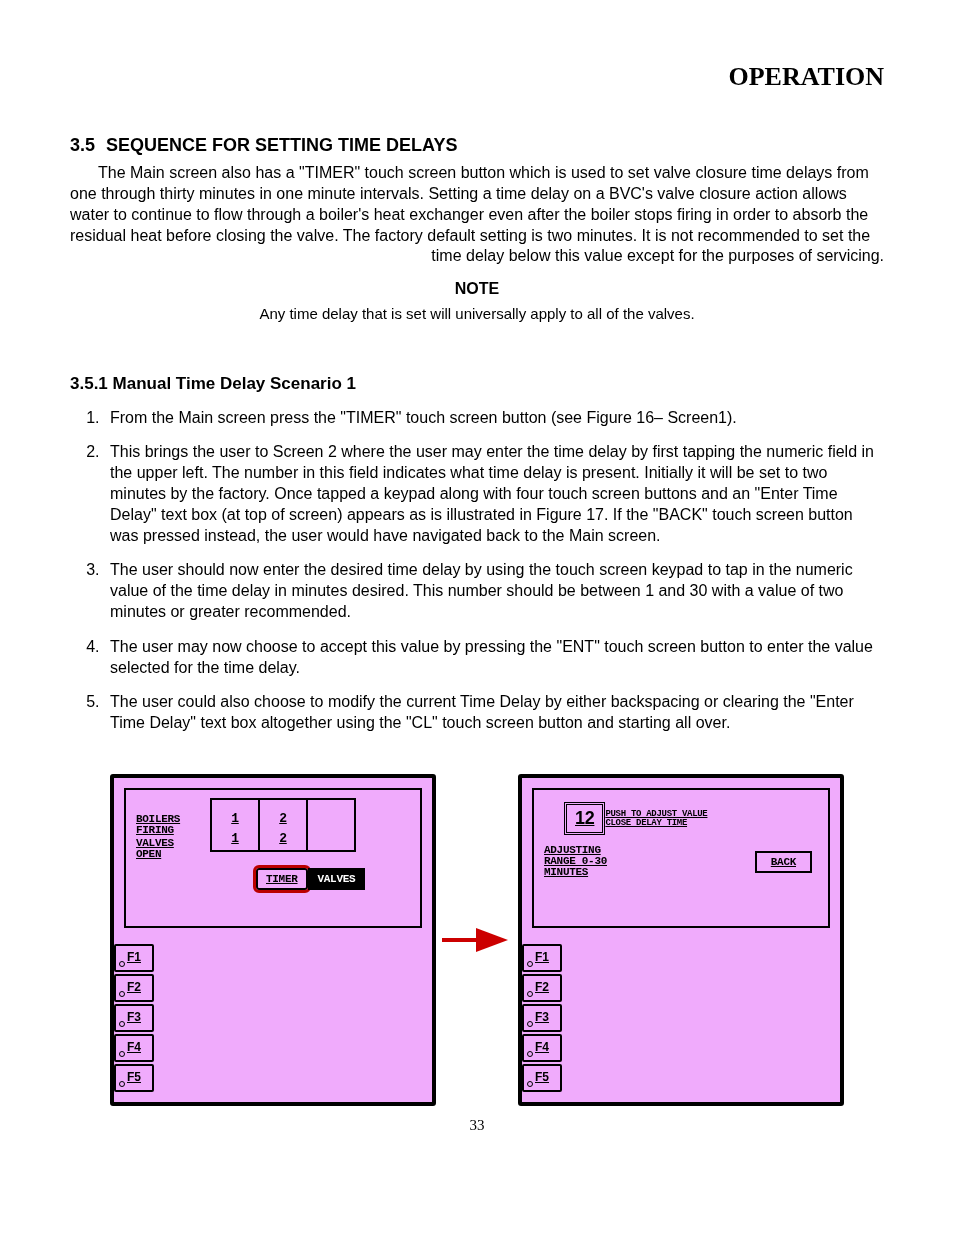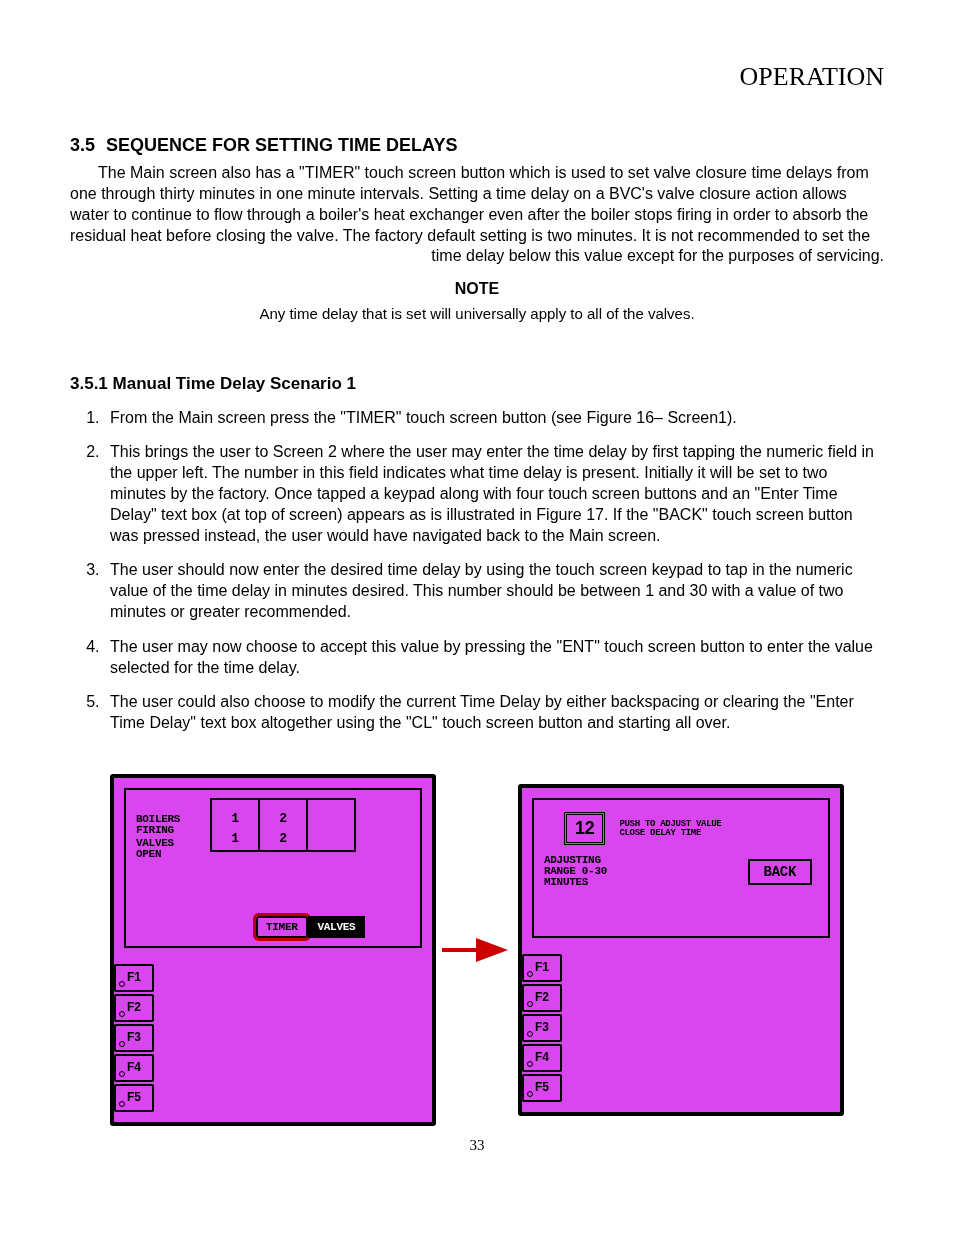--- a/index.html
+++ b/index.html
@@ -8,21 +8,21 @@
     padding: 60px 70px 40px 70px;
     width: 954px;
     box-sizing: border-box;
     color: #000;
     font-size: 16px;
     line-height: 1.3;
   }
   .header-title {
     text-align: right;
     font-family: "Times New Roman", Times, serif;
-    font-weight: normal;
+    font-weight: bold;
     font-size: 26px;
     margin-bottom: 40px;
   }
   .section-heading {
     font-weight: bold;
     font-size: 18px;
     margin-bottom: 6px;
   }
   .section-number { margin-right: 6px; }
   .intro-text { text-align: justify; text-align-last: right; }
@@ -59,22 +59,23 @@
     display: flex;
     justify-content: space-between;
     align-items: center;
     position: relative;
     padding: 0 40px;
   }
   .panel {
     width: 330px;
     border: 4px solid #000;
     border-radius: 3px;
-    background: #d946ef;
+    background: #f0abfc;
     position: relative;
+    text-decoration: underline;
   }
   .panel-inner {
     margin: 10px;
     border: 2px solid #000;
     min-height: 120px;
     position: relative;
     padding: 8px 10px;
     font-family: "Courier New", monospace;
     font-weight: bold;
     font-size: 11px;
@@ -130,47 +131,46 @@
     margin-top: 8px;
     margin-left: 120px;
     display: flex;
     gap: 0;
   }
   .tb {
     border: 2px solid #000;
     padding: 2px 8px;
     font-size: 11px;
     font-weight: bold;
-    margin-top: 48px;
   }
   .timer-hl {
     outline: 3px solid #b00;
     outline-offset: 0;
     border-radius: 3px;
   }
-  .p2-top { display: flex; align-items: center; gap: 14px; margin-left: 20px; margin-top: 4px;}
+  .p2-top { display: flex; align-items: center; gap: 0; margin-left: 20px; margin-top: 4px;}
   .p2-num {
     border: 3px double #000;
     padding: 2px 8px;
     font-size: 18px;
     font-family: Arial, sans-serif;
     font-weight: bold;
   }
   .p2-r1 { font-size: 9px; line-height: 1.0; }
   .p2-mid {
     display: flex;
     justify-content: space-between;
     align-items: center;
     margin-top: 10px;
   }
   .p2-adj { font-size: 11px; line-height: 1.0; }
   .back-btn {
     border: 2px solid #000;
     padding: 2px 14px;
-    font-size: 14px;
+    font-size: 11px;
     font-weight: bold;
     margin-right: 6px;
   }
   .arrow {
     flex: 0 0 auto;
     margin: 0 6px;
   }
   .caption-row {
     display: flex;
     justify-content: space-between;

